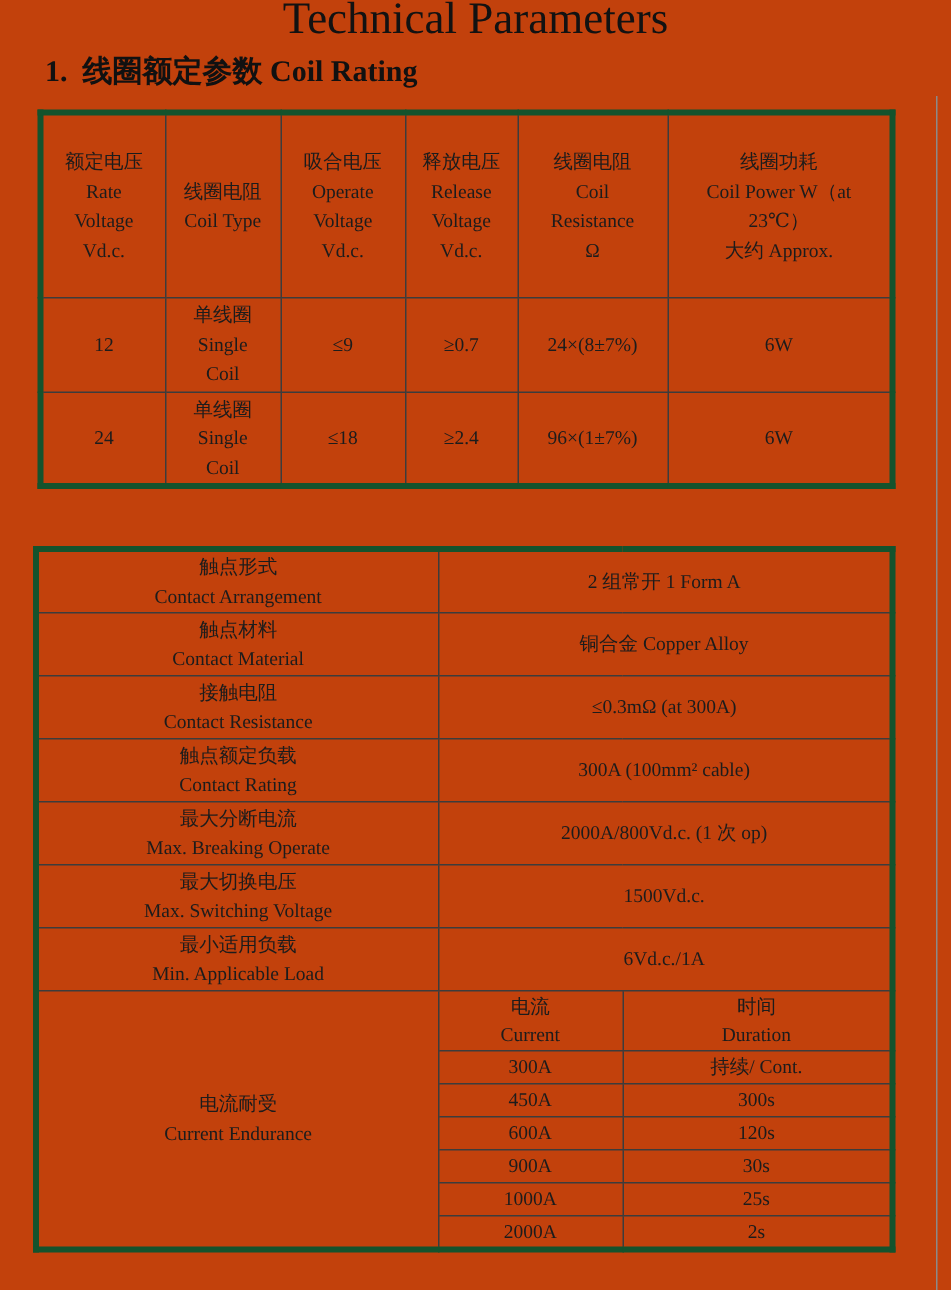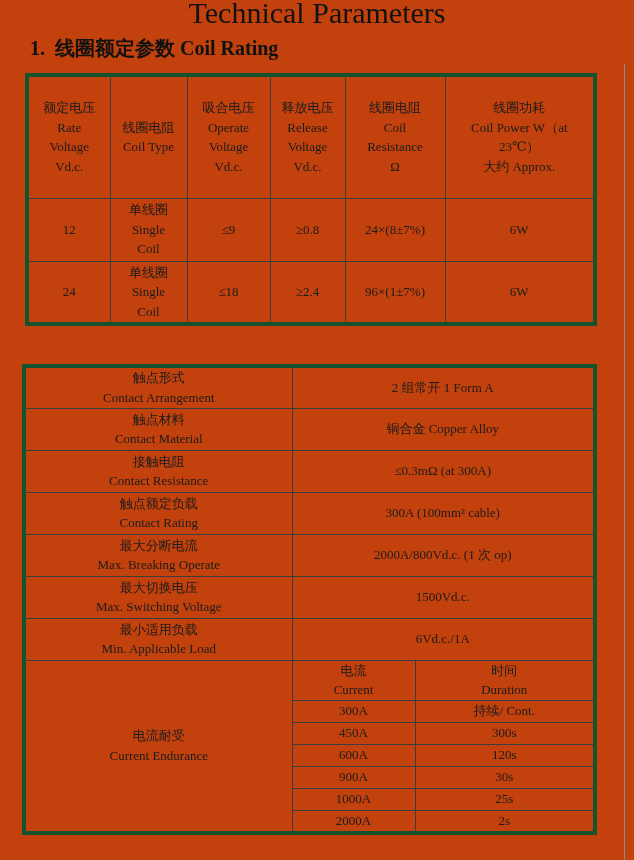--- a/index.html
+++ b/index.html
@@ -101,21 +101,21 @@
 Coil Power W（at
 23℃）
 大约 Approx.</td>
       </tr>
       <tr class="data-row">
         <td>12</td>
         <td>单线圈
 Single
 Coil</td>
         <td>≤9</td>
-        <td>≥0.8</td>
+        <td>≥0.7</td>
         <td>24×(8±7%)</td>
         <td>6W</td>
       </tr>
       <tr class="data-row">
         <td>24</td>
         <td>单线圈
 Single
 Coil</td>
         <td>≤18</td>
         <td>≥2.4</td>

